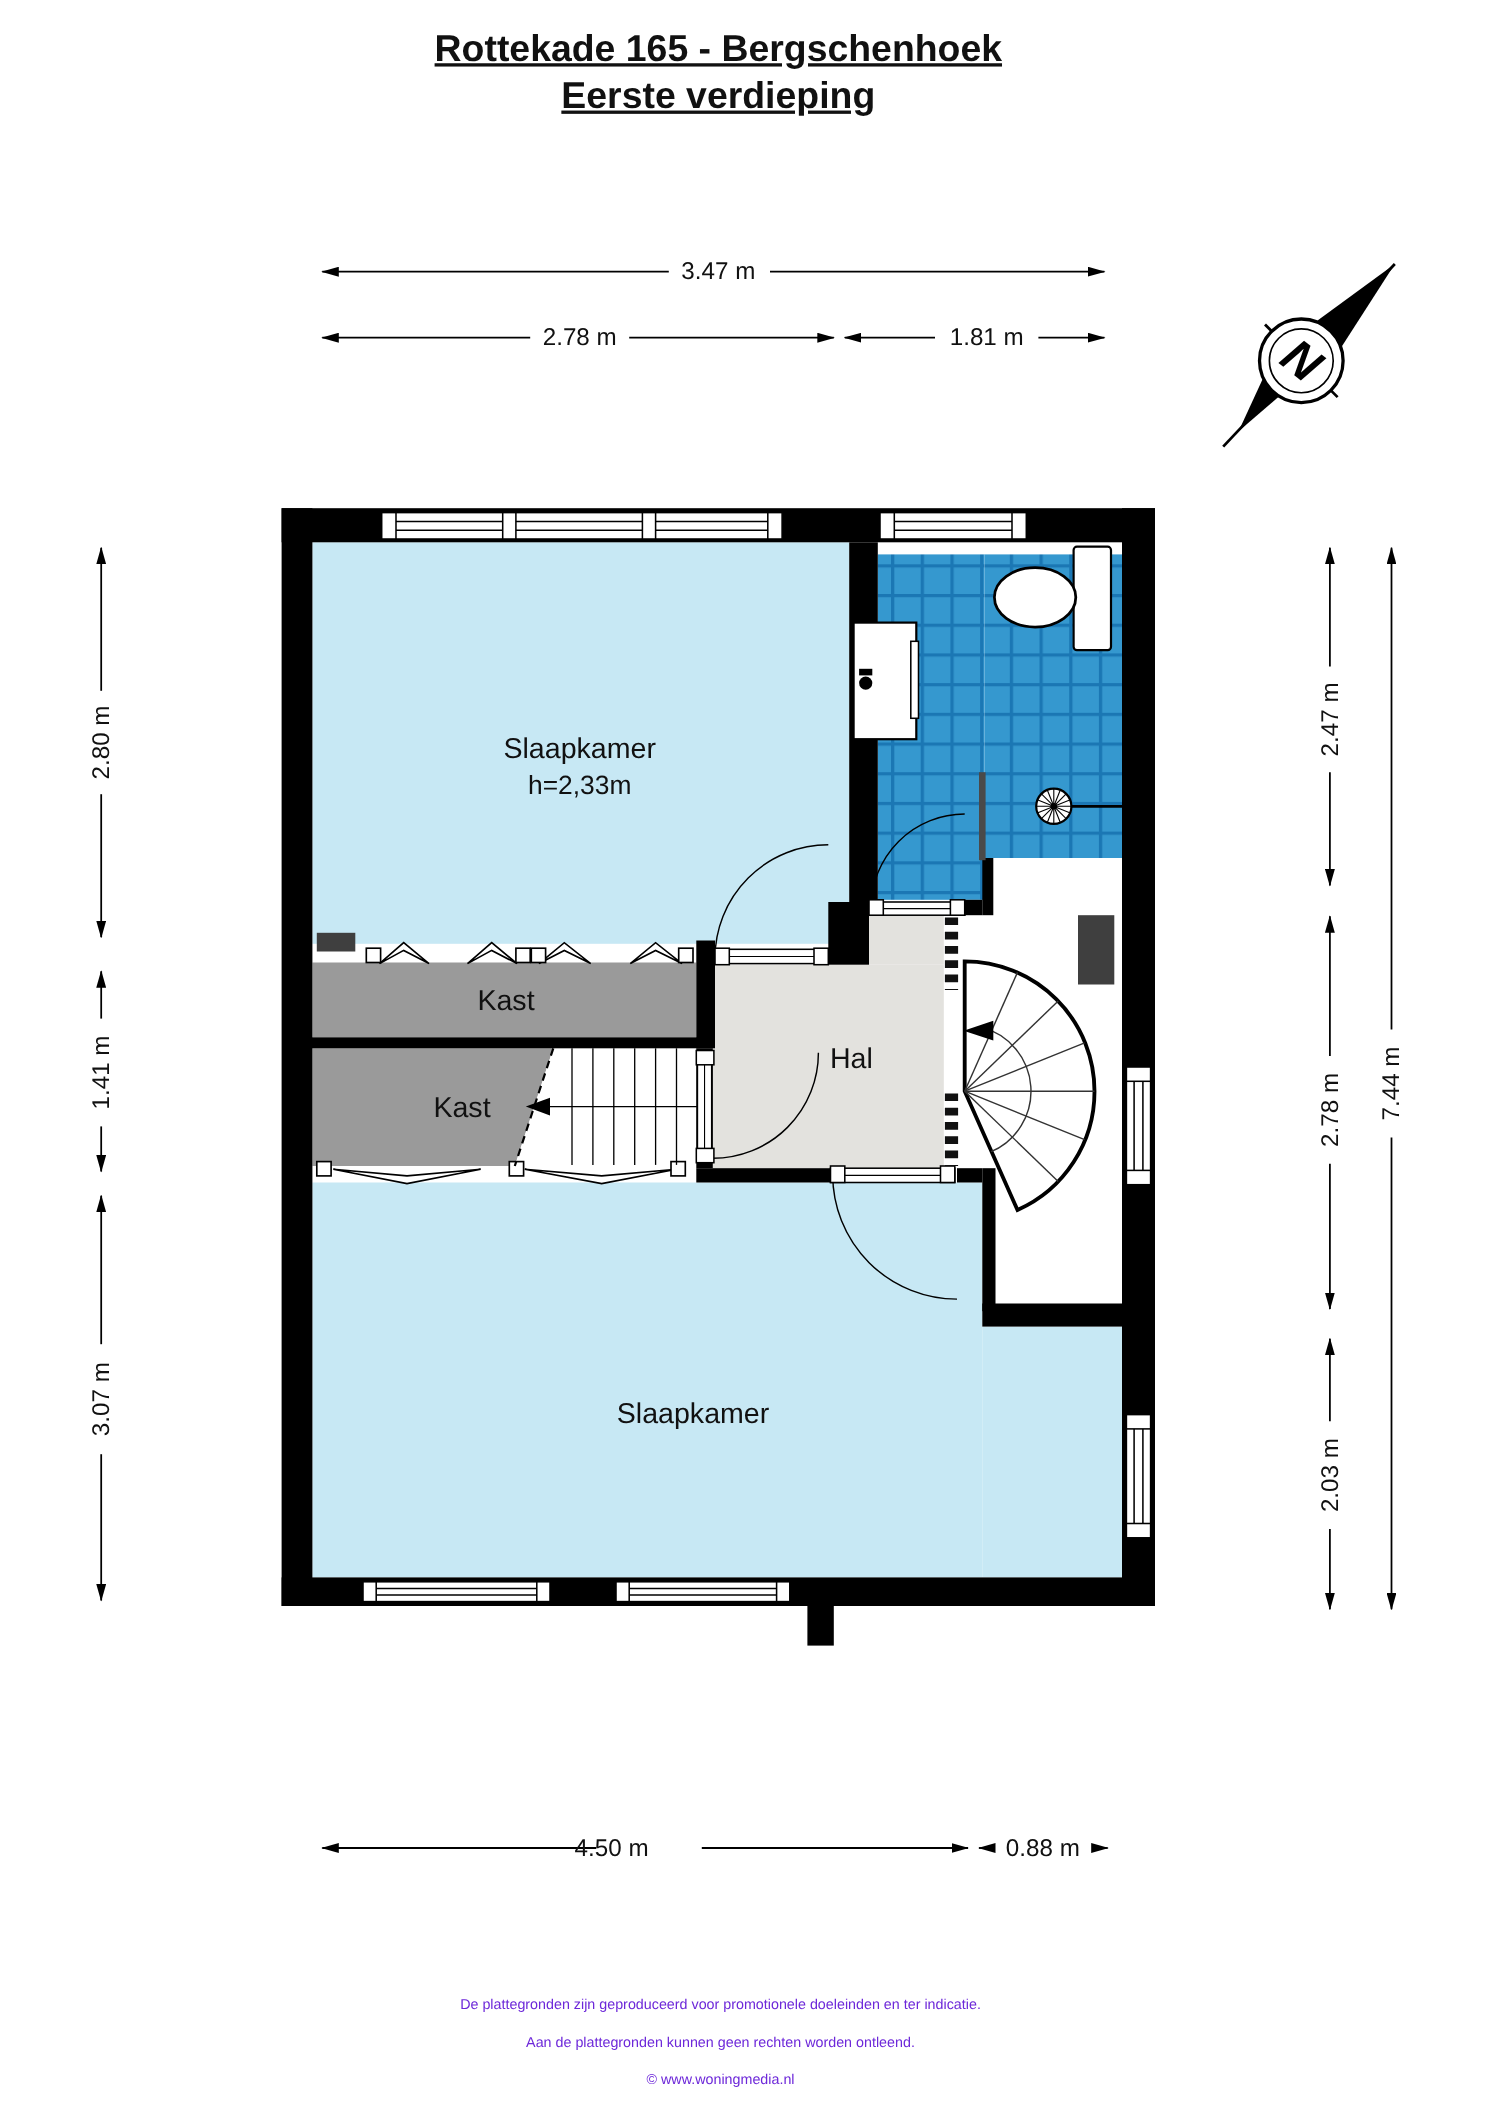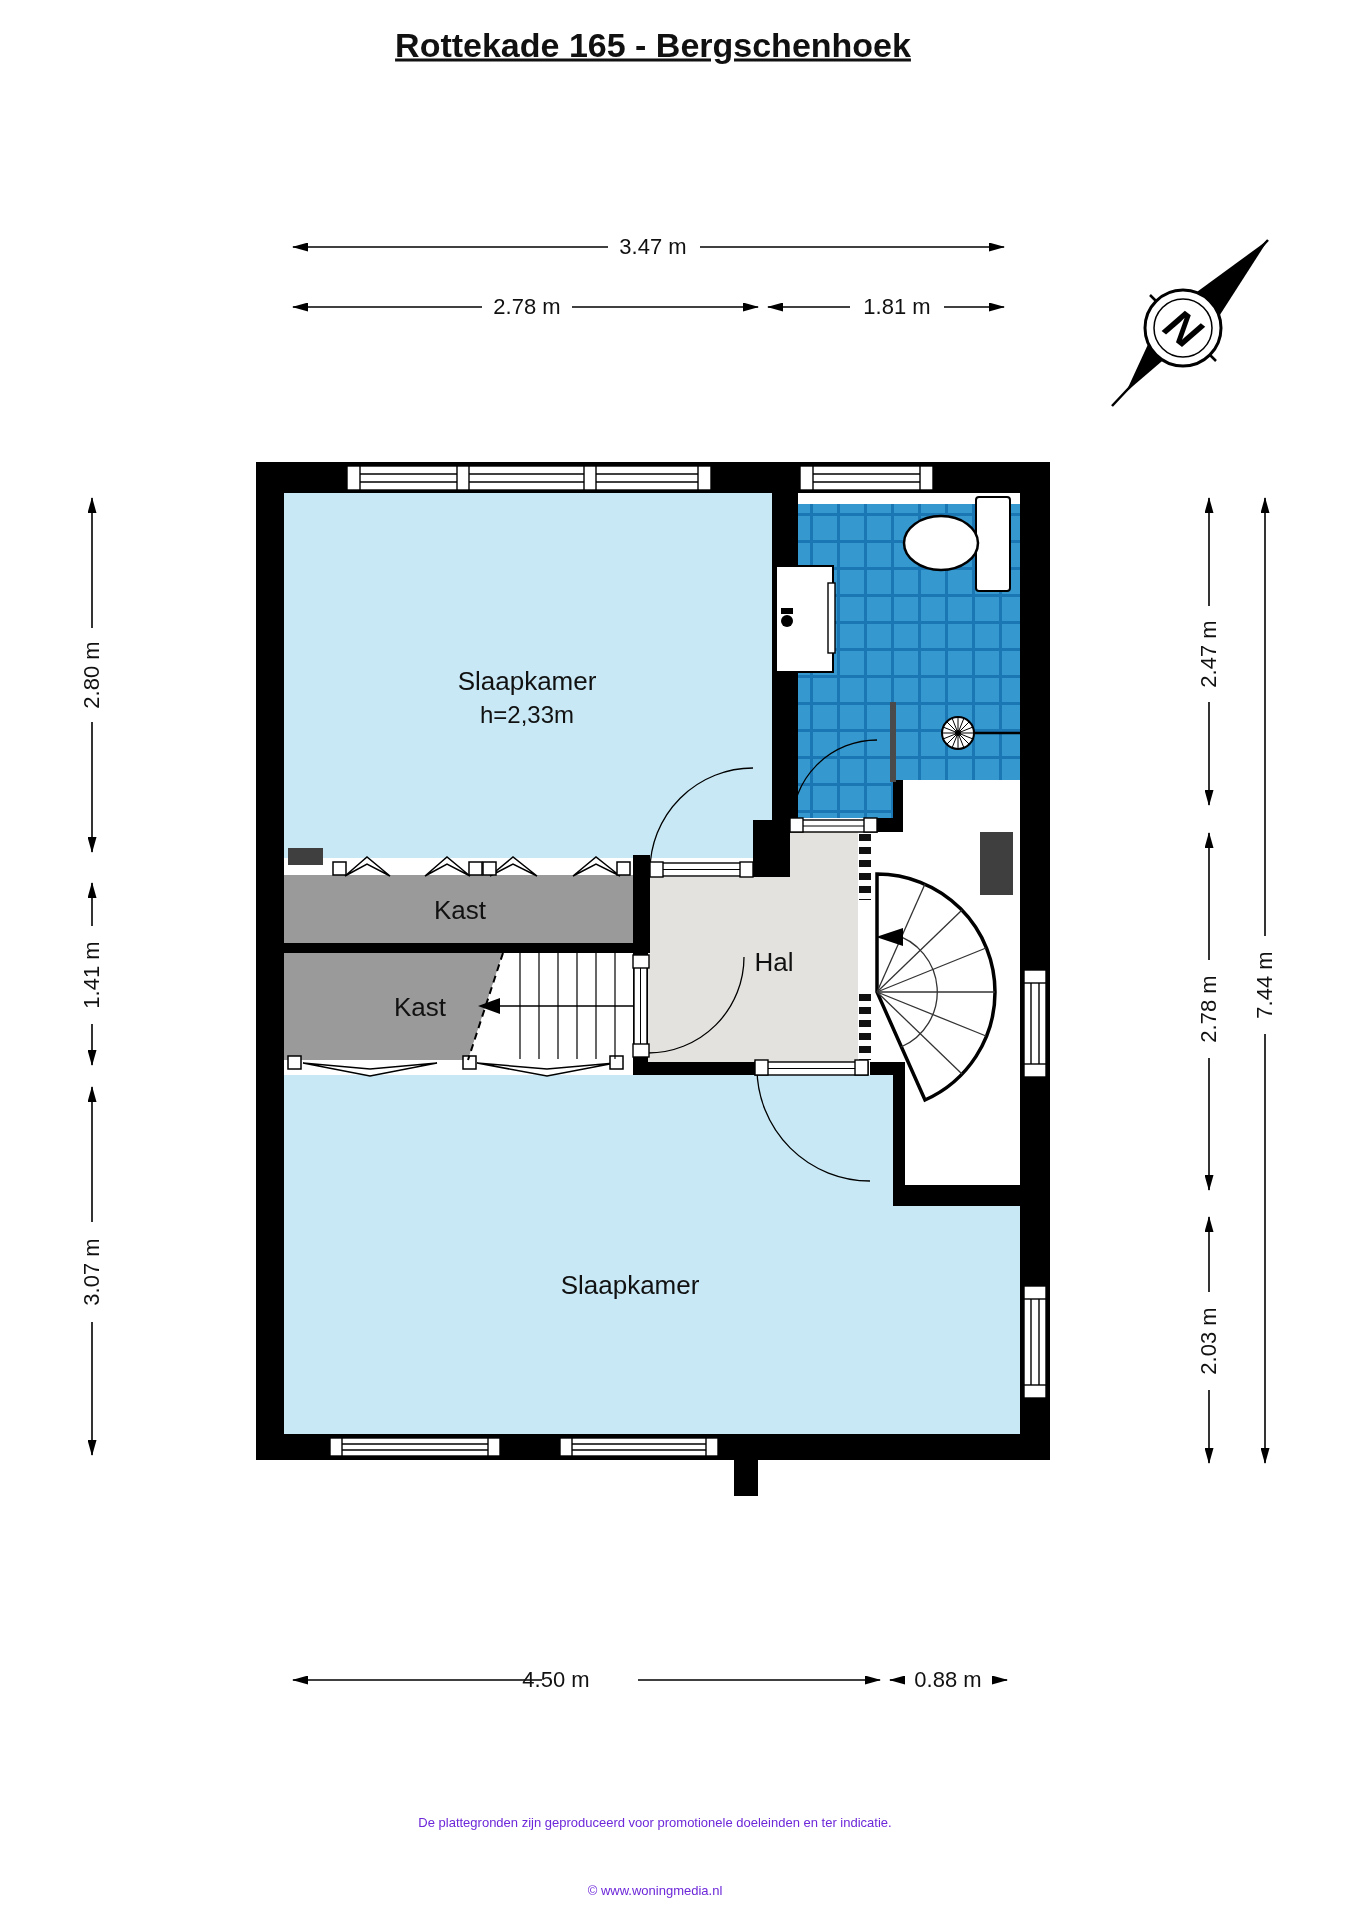--- a/index.html
+++ b/index.html
@@ -249,20 +249,21 @@
       <line x1="1112" y1="406" x2="1268" y2="240" stroke="#000" stroke-width="2.5"></line>
       <polygon points="1268,240 1216,321 1190,297" fill="#000"></polygon>
       <polygon points="1126,392 1168,356 1150,340" fill="#000"></polygon>
       <circle cx="1183" cy="328" r="38" fill="#fff" stroke="#000" stroke-width="3"></circle>
       <circle cx="1183" cy="328" r="29" fill="none" stroke="#000" stroke-width="1.5"></circle>
       <text x="1183" y="328" font-size="44" font-weight="bold" font-style="italic" text-anchor="middle" dominant-baseline="central" transform="rotate(38 1183 328)" fill="#000">N</text>
     </g>
   </svg>
 
   <div class="title-line" style="left:653px;top:45px;">Rottekade 165 - Bergschenhoek</div>
+  <div class="title-line" style="left:653px;top:88px;">Eerste verdieping</div>
 
   <div class="lbl" style="left:653px;top:247px;">3.47 m</div>
   <div class="lbl" style="left:527px;top:307px;">2.78 m</div>
   <div class="lbl" style="left:897px;top:307px;">1.81 m</div>
 
   <div class="lbl v" style="left:92px;top:675px;">2.80 m</div>
   <div class="lbl v" style="left:92px;top:975px;">1.41 m</div>
   <div class="lbl v" style="left:92px;top:1272px;">3.07 m</div>
 
   <div class="lbl v" style="left:1209px;top:654px;">2.47 m</div>
@@ -274,15 +275,16 @@
   <div class="lbl" style="left:948px;top:1680px;">0.88 m</div>
 
   <div class="lbl room" style="left:527px;top:681px;">Slaapkamer</div>
   <div class="lbl small" style="left:527px;top:715px;">h=2,33m</div>
   <div class="lbl room" style="left:460px;top:910px;">Kast</div>
   <div class="lbl room" style="left:420px;top:1007px;">Kast</div>
   <div class="lbl room" style="left:758px;top:962px;margin-left:16px;">Hal</div>
   <div class="lbl room" style="left:630px;top:1285px;">Slaapkamer</div>
 
   <div class="footer-line" style="left:655px;top:1822px;">De plattegronden zijn geproduceerd voor promotionele doeleinden en ter indicatie.</div>
+  <div class="footer-line" style="left:655px;top:1856px;">Aan de plattegronden kunnen geen rechten worden ontleend.</div>
   <div class="footer-line" style="left:655px;top:1890px;">© www.woningmedia.nl</div>
 
 </div>
 
 </body></html>

